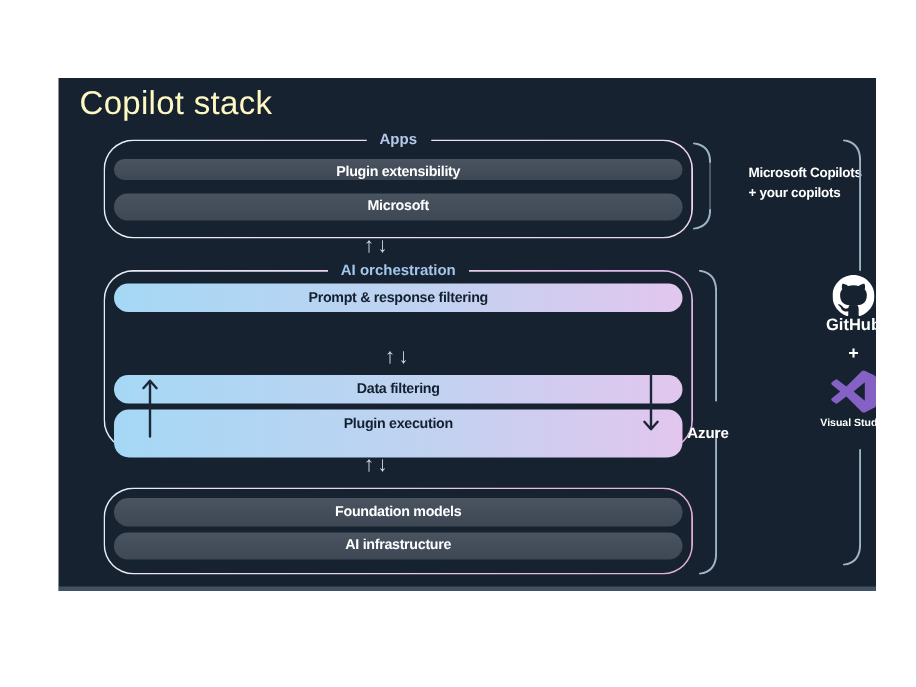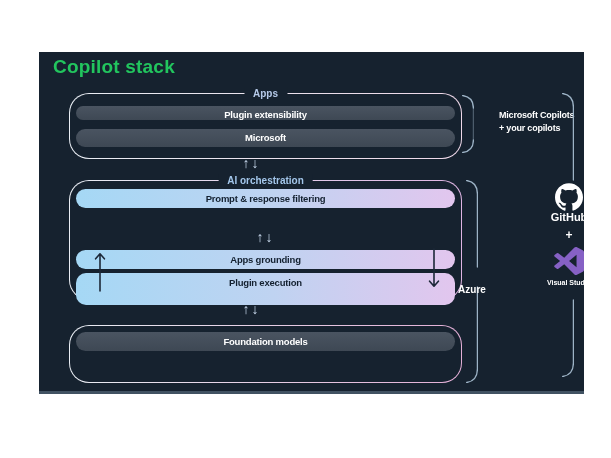--- a/index.html
+++ b/index.html
@@ -2,22 +2,22 @@
 <html style="--c-page-bg: #FFFFFF; --c-panel-bg: #16222F; --c-dark-bar-top: #4A5461; --c-dark-bar-bottom: #3E4854; --c-light-bar-left: #A5D8F5; --c-light-bar-mid: #BFD3F1; --c-light-bar-right: #E2C6EE; --c-bar-text-dark: #13202F; --c-bar-text-light: #FFFFFF; --c-apps-label: #B5C9E8; --c-orch-label: #A3C6EA; --c-arrow-light: #C9DAEE; --c-arrow-dark: #1C2838; --c-bracket: #9DB3C6; --c-border-left: #E9EEF4; --c-border-right-apps: #EED7E8; --c-border-right-orch: #DFB3E3; --c-border-right-foundation: #E3AED6; --c-vs-purple: #8661C5;"><head>
 <meta charset="utf-8">
 <style>
   html,body{margin:0;padding:0;background:#fff;}
   .stage{position:relative;width:611px;height:458px;background:var(--c-page-bg,#ffffff);
          font-family:"Liberation Sans",sans-serif;overflow:hidden;}
   .panel{position:absolute;left:39px;top:52px;width:545px;height:342px;
          background:var(--c-panel-bg,#16222F);overflow:hidden;}
   .panel::after{content:"";position:absolute;left:0;right:0;bottom:0;height:3px;
          background:rgba(130,155,175,.40);}
-  .title{position:absolute;left:14px;top:4px;margin:0;color:#22c55e;font-size:19px;
-         font-weight:700;letter-spacing:.2px;}
+  .title{position:absolute;left:14px;top:4px;margin:0;color:#fef9c3;font-size:22px;
+         font-weight:400;letter-spacing:.2px;}
 
   
   .box{position:absolute;left:30px;width:391px;border-radius:20px;border:1.4px solid transparent;}
   .box.apps{top:41px;height:64px;
     background:linear-gradient(var(--c-panel-bg,#16222F),var(--c-panel-bg,#16222F)) padding-box,
                linear-gradient(95deg,var(--c-border-left,#E9EEF4),var(--c-border-right-apps,#EED7E8)) border-box;}
   .box.orch{top:128px;height:118px;
     background:linear-gradient(var(--c-panel-bg,#16222F),var(--c-panel-bg,#16222F)) padding-box,
                linear-gradient(95deg,var(--c-border-left,#E9EEF4),var(--c-border-right-orch,#DFB3E3)) border-box;}
   .box.foundation{top:273px;height:56px;
@@ -93,34 +93,35 @@
       <div class="bar dark b-apps-0">Plugin extensibility</div>
       <div class="bar dark b-apps-1">Microsoft</div>
     </section>
 
     <div class="varrow va-1">↑↓</div>
 
     <section class="box orch">
       <span class="box-label">AI orchestration</span>
       <div class="bar light b-orch-0">Prompt &amp; response filtering</div>
       <div class="varrow va-inner">↑↓</div>
-      <div class="bar light b-orch-2">Apps grounding</div>
+      <div class="bar light b-orch-2">Data filtering</div>
       <div class="bar light b-orch-3">Plugin execution</div>
       <svg class="long-arrow la-up" viewBox="0 0 16 46">
         <path d="M8,44 L8,7 M3.6,11.8 L8,6.8 L12.4,11.8"></path>
       </svg>
       <svg class="long-arrow la-down" viewBox="0 0 16 46">
         <path d="M8,2 L8,39 M3.6,34.2 L8,39.2 L12.4,34.2"></path>
       </svg>
     </section>
 
     <div class="varrow va-2">↑↓</div>
 
     <section class="box foundation">
       <div class="bar dark b-f-0">Foundation models</div>
+      <div class="bar dark b-f-1">AI infrastructure</div>
     </section>
 
     <svg class="bracket small-bracket" viewBox="0 0 12 58">
       <path d="M0.6,0.5 Q11.4,2 11.4,13 M11.4,45 Q11.4,56 0.6,57.5"></path>
       <path class="faint" d="M11.4,13 L11.4,45"></path>
     </svg>
     <div class="ms-copilots">
       <div>Microsoft Copilots</div>
       <div>+ your copilots</div>
     </div>

